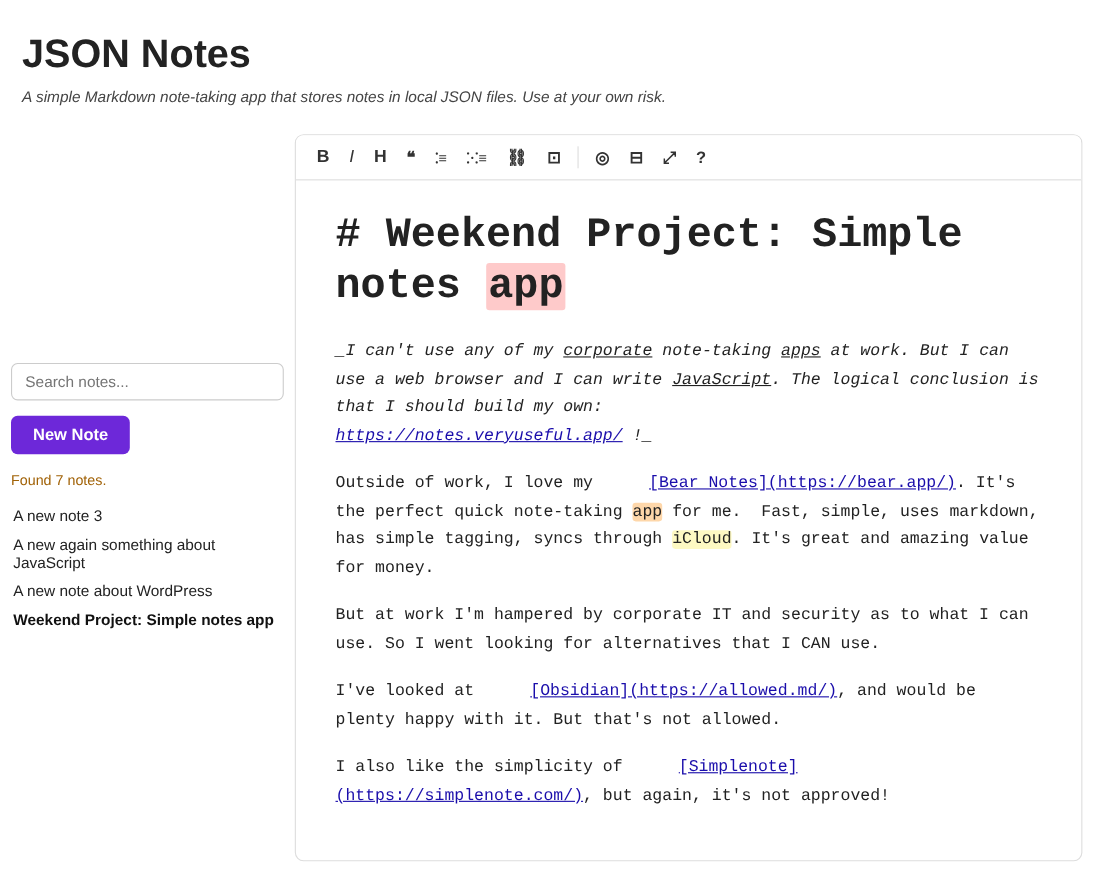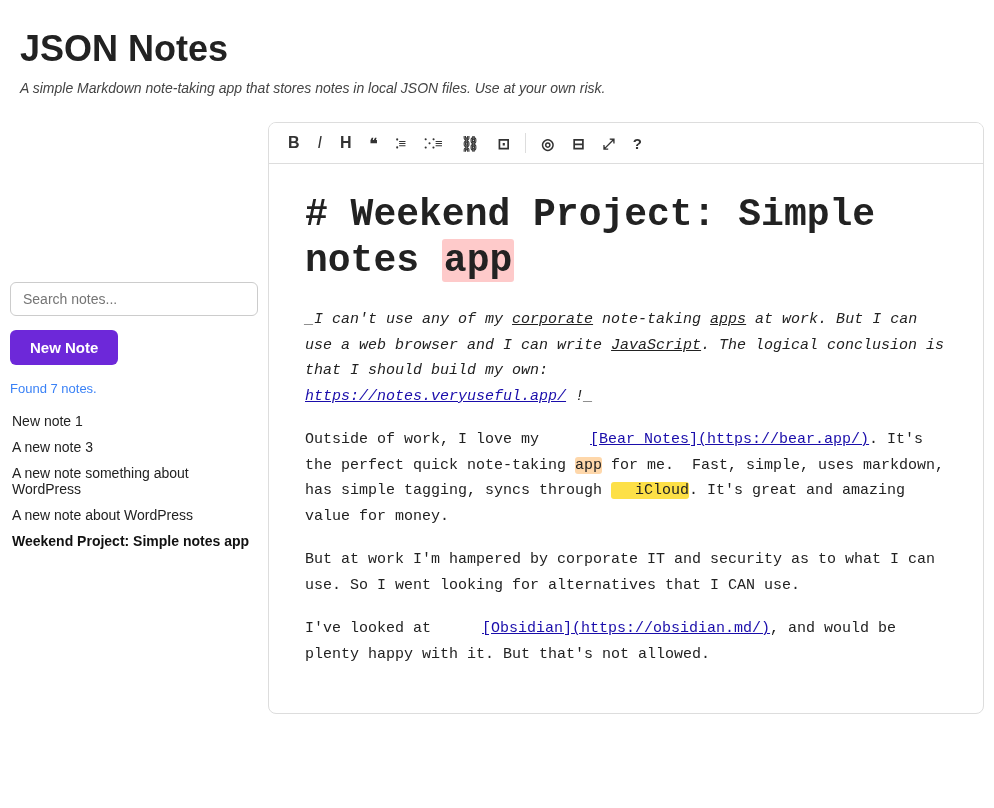--- a/index.html
+++ b/index.html
@@ -52,21 +52,21 @@
       border: none;
       border-radius: 6px;
       padding: 9px 20px;
       font-size: 15px;
       font-weight: 600;
       cursor: pointer;
       margin-bottom: 16px;
     }
     .notes-count {
       font-size: 13px;
-      color: #3b82f6;
+      color: #a16207;
       margin-bottom: 12px;
     }
     .note-list { list-style: none; }
     .note-list li {
       padding: 5px 2px;
       font-size: 14px;
       cursor: pointer;
       color: #222;
       border-radius: 4px;
     }
@@ -139,23 +139,22 @@
     .editor-content .inline-link {
       color: #1a0dab;
       text-decoration: underline;
       padding-left: 42px;
     }
     .editor-content .highlight-word2 {
       background: #fed7aa;
       border-radius: 3px;
     }
     .editor-content .highlight-word3 {
-      background: #fde047;
+      background: #fef9c3;
       border-radius: 3px;
-      padding-left: 24px;
     }
     .url-raw {
       color: #1a0dab;
       text-decoration: underline;
       font-style: italic;
     }
   </style>
 </head>
 <body>
 
@@ -164,23 +163,22 @@
   <p class="page-subtitle">A simple Markdown note-taking app that stores notes in local JSON files. Use at your own risk.</p>
 </div>
 
 <div class="main-layout">
 
   <aside class="sidebar">
     <input class="search-input" type="text" placeholder="Search notes..." style="">
     <button class="new-note-btn">New Note</button>
     <div class="notes-count">Found 7 notes.</div>
     <ul class="note-list" id="note-list">
-        <li>New note 1</li>
         <li>A new note 3</li>
-        <li>A new note something about WordPress</li>
+        <li>A new again something about JavaScript</li>
         <li>A new note about WordPress</li>
         <li class="active">Weekend Project: Simple notes app</li>
       </ul>
   </aside>
 
   <div class="editor-area">
     <div class="toolbar" id="toolbar">
         <button class="toolbar-btn" style="font-weight: 900; font-style: normal;">B</button>
         <button class="toolbar-btn" style="font-style: italic; font-weight: 400;">I</button>
         <button class="toolbar-btn" style="font-weight: 900;">H</button>
@@ -210,19 +208,23 @@
         Outside of work, I love my <span class="inline-link">[Bear Notes](https://bear.app/)</span>. It's the perfect quick note-taking <span class="highlight-word2">app</span> for me.&nbsp; Fast, simple, uses markdown, has simple tagging, syncs through
         <span class="highlight-word3">iCloud</span>. It's great and amazing value for money.
       </p>
 
       <p>
         But at work I'm hampered by corporate IT and security as to what I can use. So I went
         looking for alternatives that I CAN use.
       </p>
 
       <p>
-        I've looked at <span class="inline-link">[Obsidian](https://obsidian.md/)</span>, and would be plenty happy with it. But
+        I've looked at <span class="inline-link">[Obsidian](https://allowed.md/)</span>, and would be plenty happy with it. But
         that's not allowed.
       </p>
 
+      <p>
+        I also like the simplicity of <span class="inline-link">[Simplenote](https://simplenote.com/)</span>, but again, it's not
+        approved!
+      </p>
     </div>
   </div>
 </div>
 
 </body></html>

